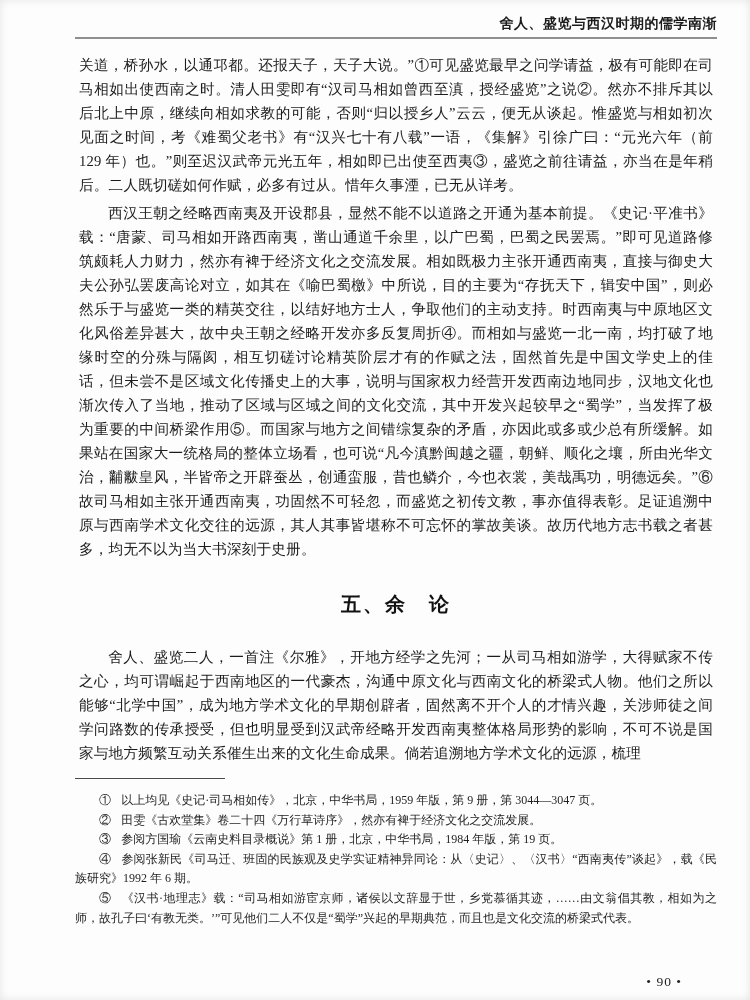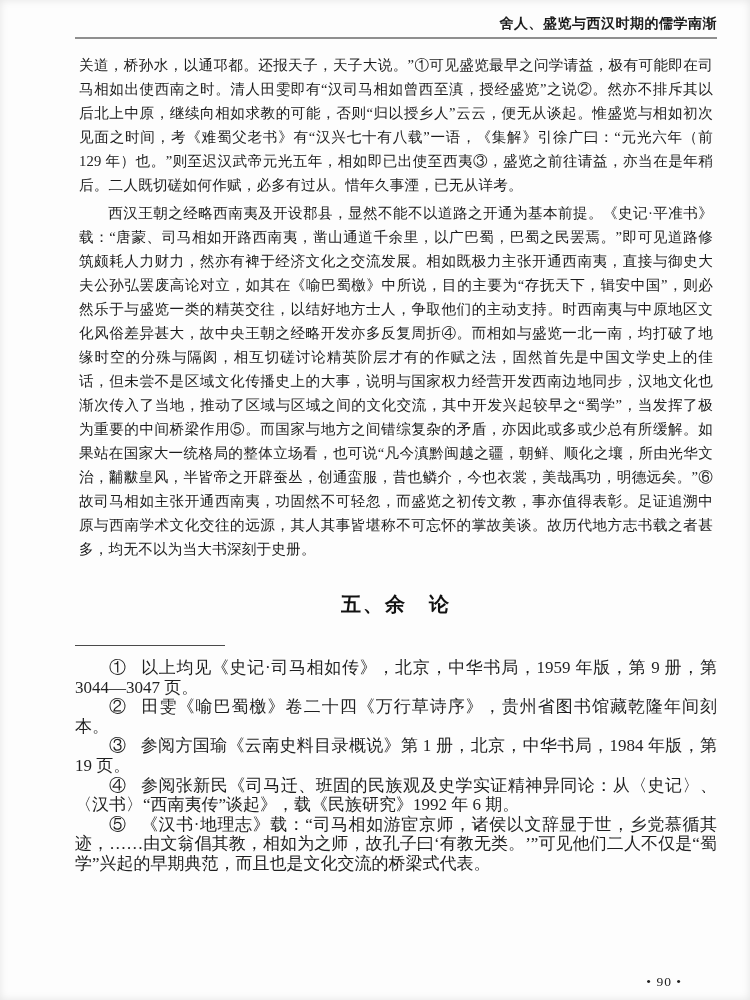--- a/index.html
+++ b/index.html
@@ -25,21 +25,21 @@
   .section-heading{
     margin:30px 0 27px 0;text-align:center;
     font-family:"Liberation Sans","DejaVu Sans",sans-serif;
     font-size:20px;font-weight:700;letter-spacing:2px;color:#111;
   }
   .footnote-sep{
     width:150px;height:0;border:0;border-top:1.5px solid #4a4a4a;
     margin:13px 0 12px 0;
   }
   .footnote{
-    margin:0;font-size:17px;line-height:19.6px;text-align:justify;
+    margin:0;font-size:12px;line-height:19.6px;text-align:justify;
     text-indent:2em;color:#1f1f1f;
   }
   .fn-marker{margin-right:.85em;}
   .page-number{
     position:absolute;right:68px;bottom:10px;
     font-size:13.5px;letter-spacing:1px;color:#222;
   }
 </style>
 </head>
 <body>
@@ -48,30 +48,31 @@
 
   <div class="running-head">舍人、盛览与西汉时期的儒学南渐</div>
   <hr class="header-rule">
 
   <div class="body-text">
     <p class="body-para">关道，桥孙水，以通邛都。还报天子，天子大说。”①可见盛览最早之问学请益，极有可能即在司马相如出使西南之时。清人田雯即有“汉司马相如曾西至滇，授经盛览”之说②。然亦不排斥其以后北上中原，继续向相如求教的可能，否则“归以授乡人”云云，便无从谈起。惟盛览与相如初次见面之时间，考《难蜀父老书》有“汉兴七十有八载”一语，《集解》引徐广曰：“元光六年（前 129 年）也。”则至迟汉武帝元光五年，相如即已出使至西夷③，盛览之前往请益，亦当在是年稍后。二人既切磋如何作赋，必多有过从。惜年久事湮，已无从详考。</p>
     <p class="body-para indent">西汉王朝之经略西南夷及开设郡县，显然不能不以道路之开通为基本前提。《史记·平准书》载：“唐蒙、司马相如开路西南夷，凿山通道千余里，以广巴蜀，巴蜀之民罢焉。”即可见道路修筑颇耗人力财力，然亦有裨于经济文化之交流发展。相如既极力主张开通西南夷，直接与御史大夫公孙弘罢废高论对立，如其在《喻巴蜀檄》中所说，目的主要为“存抚天下，辑安中国”，则必然乐于与盛览一类的精英交往，以结好地方士人，争取他们的主动支持。时西南夷与中原地区文化风俗差异甚大，故中央王朝之经略开发亦多反复周折④。而相如与盛览一北一南，均打破了地缘时空的分殊与隔阂，相互切磋讨论精英阶层才有的作赋之法，固然首先是中国文学史上的佳话，但未尝不是区域文化传播史上的大事，说明与国家权力经营开发西南边地同步，汉地文化也渐次传入了当地，推动了区域与区域之间的文化交流，其中开发兴起较早之“蜀学”，当发挥了极为重要的中间桥梁作用⑤。而国家与地方之间错综复杂的矛盾，亦因此或多或少总有所缓解。如果站在国家大一统格局的整体立场看，也可说“凡今滇黔闽越之疆，朝鲜、顺化之壤，所由光华文治，黼黻皇风，半皆帝之开辟蚕丛，创通蛮服，昔也鳞介，今也衣裳，美哉禹功，明德远矣。”⑥故司马相如主张开通西南夷，功固然不可轻忽，而盛览之初传文教，事亦值得表彰。足证追溯中原与西南学术文化交往的远源，其人其事皆堪称不可忘怀的掌故美谈。故历代地方志书载之者甚多，均无不以为当大书深刻于史册。</p>
 
     <h2 class="section-heading">五、余　论</h2>
 
+    <p class="body-para indent">舍人、盛览二人，一首注《尔雅》，开地方经学之先河；一从司马相如游学，大得赋家不传之心，均可谓崛起于西南地区的一代豪杰，沟通中原文化与西南文化的桥梁式人物。他们之所以能够“北学中国”，成为地方学术文化的早期创辟者，固然离不开个人的才情兴趣，关涉师徒之间学问路数的传承授受，但也明显受到汉武帝经略开发西南夷整体格局形势的影响，不可不说是国家与地方频繁互动关系催生出来的文化生命成果。倘若追溯地方学术文化的远源，梳理</p>
   </div>
 
   <hr class="footnote-sep">
 
   <div class="footnotes">
     <p class="footnote">
       <span class="fn-marker">①</span><span>以上均见《史记·司马相如传》，北京，中华书局，1959 年版，第 9 册，第 3044—3047 页。</span>
     </p>
     <p class="footnote">
-      <span class="fn-marker">②</span><span>田雯《喻巴蜀檄》卷二十四《万行草诗序》，贵州省图书馆藏乾隆年间刻本。</span>
+      <span class="fn-marker">②</span><span>田雯《古欢堂集》卷二十四《万行草诗序》，然亦有裨于经济文化之交流发展。</span>
     </p>
     <p class="footnote">
       <span class="fn-marker">③</span><span>参阅方国瑜《云南史料目录概说》第 1 册，北京，中华书局，1984 年版，第 19 页。</span>
     </p>
     <p class="footnote">
       <span class="fn-marker">④</span><span>参阅张新民《司马迁、班固的民族观及史学实证精神异同论：从〈史记〉、〈汉书〉“西南夷传”谈起》，载《民族研究》1992 年 6 期。</span>
     </p>
     <p class="footnote">
       <span class="fn-marker">⑤</span><span>《汉书·地理志》载：“司马相如游宦京师，诸侯以文辞显于世，乡党慕循其迹，……由文翁倡其教，相如为之师，故孔子曰‘有教无类。’”可见他们二人不仅是“蜀学”兴起的早期典范，而且也是文化交流的桥梁式代表。</span>
     </p>

